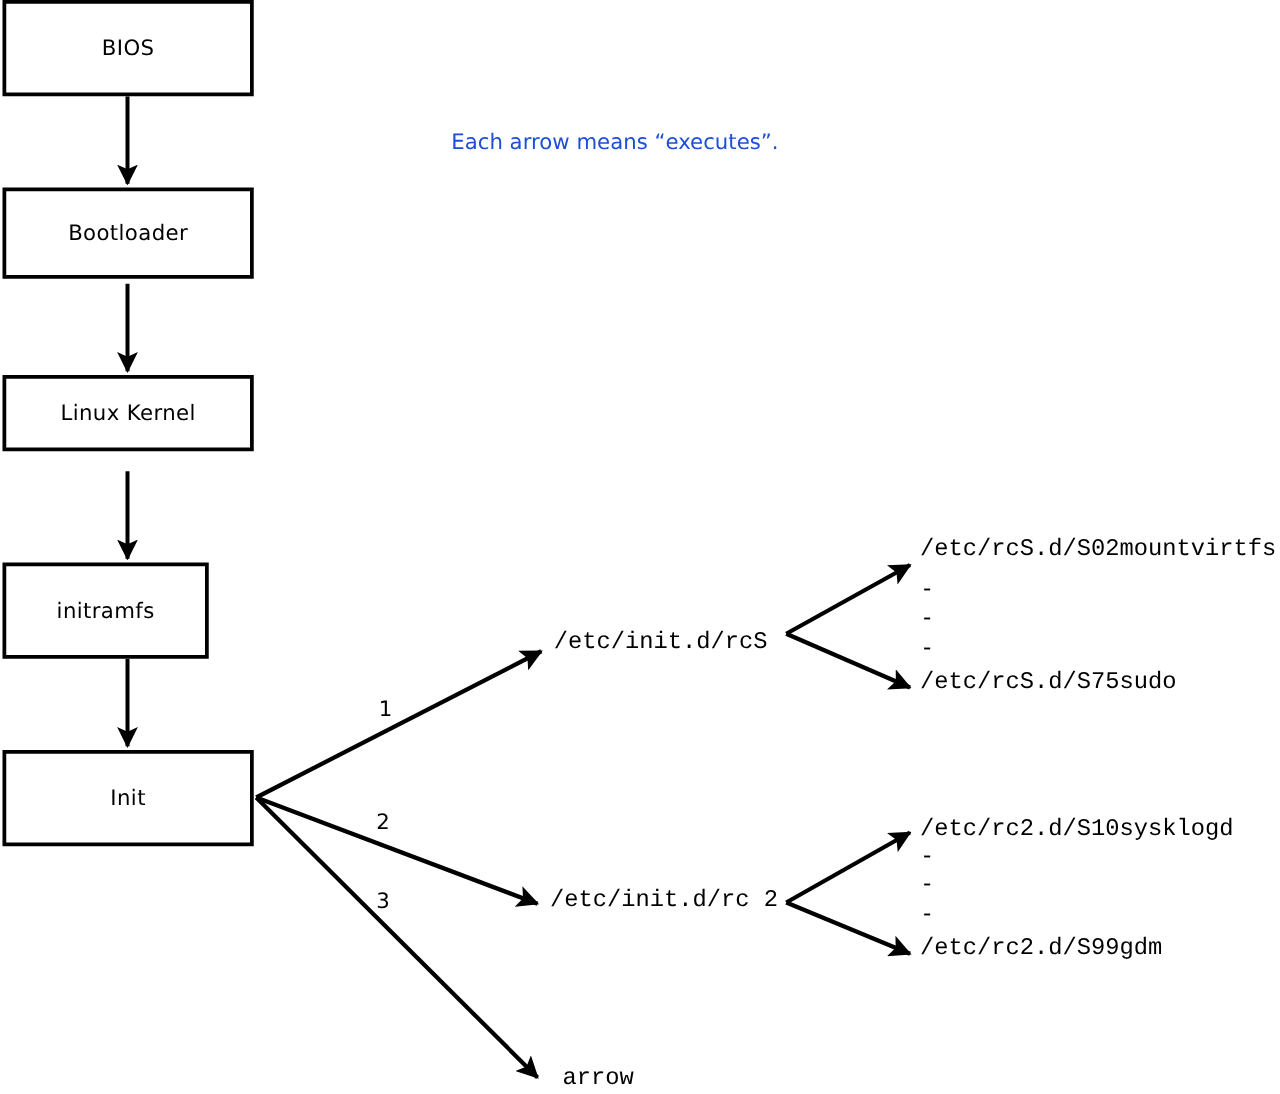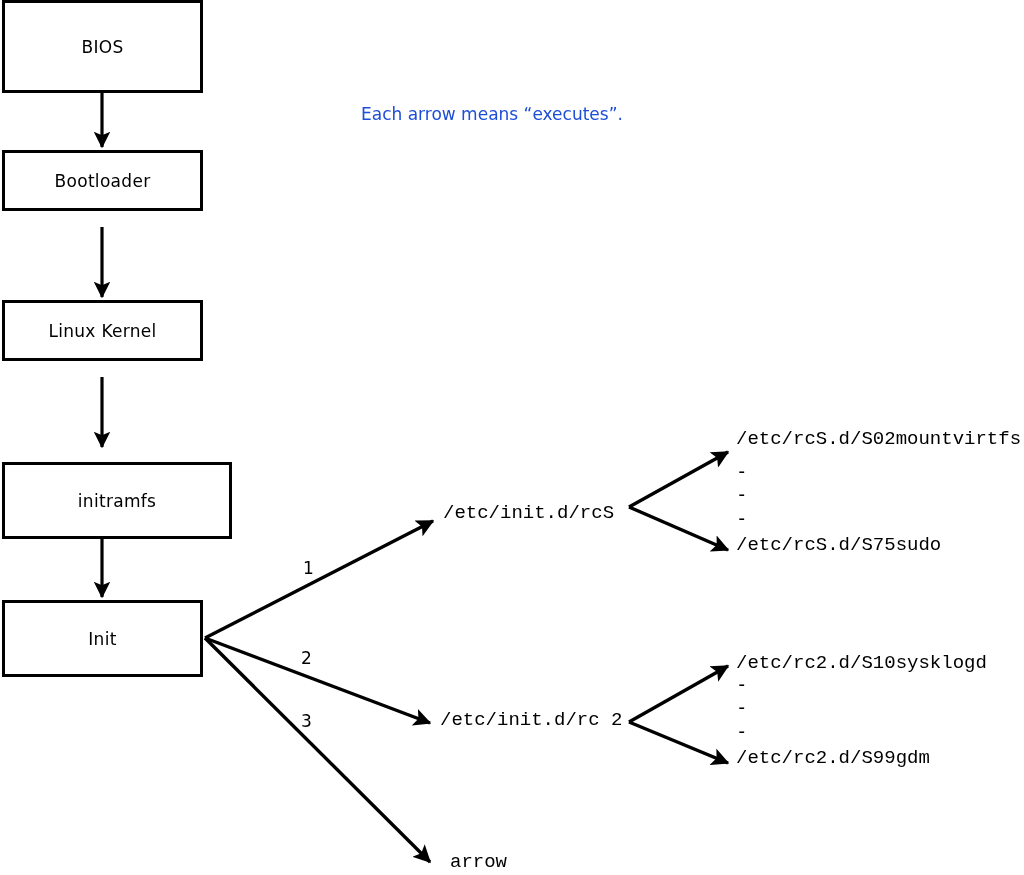--- a/index.html
+++ b/index.html
@@ -99,33 +99,33 @@
       <line x1="629" y1="507" x2="728" y2="452"></line>
       <line x1="629" y1="507" x2="728" y2="550"></line>
     </g>
 
     <g stroke="#000000" stroke-width="3.4" fill="none" marker-end="url(#ahead)">
       <line x1="629" y1="722" x2="728" y2="666"></line>
       <line x1="629" y1="722" x2="728" y2="763"></line>
     </g>
   </svg>
 
-  <div class="node-box" style="left:2px; top:0px; width:201px; height:93px;">
+  <div class="node-box" style="left:2px; top:0px; width:201px; height:77px;">
     <span class="node-label">BIOS</span>
   </div>
 
-  <div class="node-box" style="left:2px; top:150px; width:201px; height:61px;justify-content:center;">
+  <div class="node-box" style="left:2px; top:150px; width:201px; height:73px;justify-content:center;">
     <span class="node-label">Bootloader</span>
   </div>
 
   <div class="node-box" style="left:2px; top:300px; width:201px; height:61px;">
     <span class="node-label">Linux Kernel</span>
   </div>
 
-  <div class="node-box" style="left:2px; top:462px; width:230px; height:77px;">
+  <div class="node-box" style="left:2px; top:450px; width:165px; height:77px;">
     <span class="node-label">initramfs</span>
   </div>
 
   <div class="node-box" style="left:2px; top:600px; width:201px; height:77px;">
     <span class="node-label">Init</span>
   </div>
 
   <div class="note-text" style="left:361px; top:106px;">Each arrow means “executes”.</div>
 
   <div class="edge-num" style="left:303px; top:560px;">1</div>

